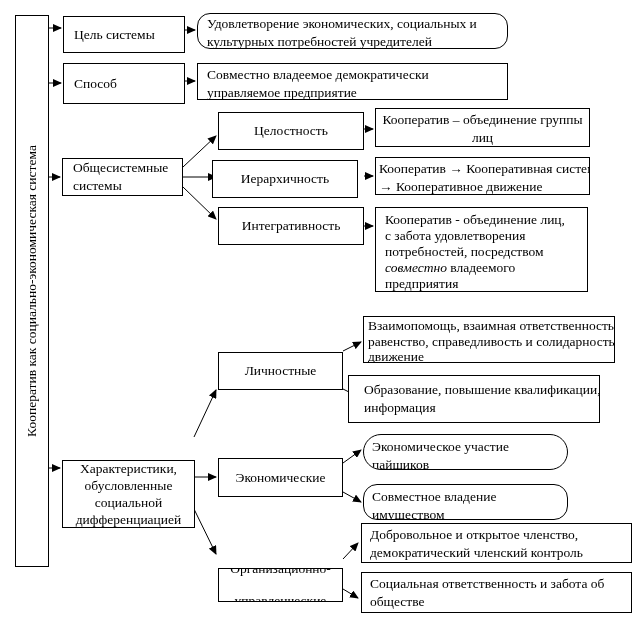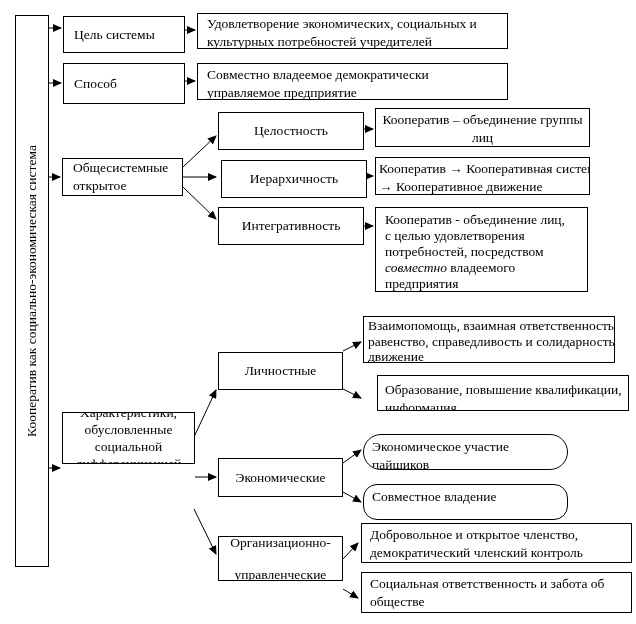--- a/index.html
+++ b/index.html
@@ -45,38 +45,38 @@
     padding-left: 10px;
   }
   
   .dbox { padding: 2px 4px 0 9px; }
 
   #b-root { left: 15px; top: 15px; width: 34px; height: 552px;
             display: flex; align-items: center; justify-content: center; }
   #b-root .vtext { white-space: nowrap; transform: rotate(-90deg); }
 
   #b-goal            { left: 63px;  top: 16px;  width: 122px; height: 37px; }
-  #b-goal-desc       { left: 197px; top: 13px;  width: 311px; height: 36px; padding-top: 1px; }
+  #b-goal-desc       { left: 197px; top: 13px;  width: 311px; height: 36px; padding-top: 1px; border-radius: 13px; }
   #b-method          { left: 63px;  top: 63px;  width: 122px; height: 41px; }
   #b-method-desc     { left: 197px; top: 63px;  width: 311px; height: 37px; }
   #b-sysprops        { left: 62px;  top: 158px; width: 121px; height: 38px; }
   #b-integrity       { left: 218px; top: 112px; width: 146px; height: 38px; }
   #b-integrity-desc  { left: 375px; top: 108px; width: 215px; height: 39px; text-align: center; padding: 2px 4px 0 4px; }
-  #b-hierarchy       { left: 221px; top: 160px; width: 146px; height: 38px; }
+  #b-hierarchy       { left: 212px; top: 160px; width: 146px; height: 38px; }
   #b-hierarchy-desc  { left: 375px; top: 157px; width: 215px; height: 38px; padding: 2px 2px 0 3px; }
   #b-integrativity   { left: 218px; top: 207px; width: 146px; height: 38px; }
   #b-integrativity-desc { left: 375px; top: 207px; width: 213px; height: 85px; padding: 4px 4px 0 9px; line-height: 16px; }
-  #b-characteristics { left: 62px;  top: 412px; width: 133px; height: 52px; line-height: 17px; }
+  #b-characteristics { left: 62px;  top: 460px; width: 133px; height: 68px; line-height: 17px; }
   #b-personal        { left: 218px; top: 352px; width: 125px; height: 38px; }
   #b-pdesc1          { left: 363px; top: 316px; width: 252px; height: 47px; padding: 1px 2px 0 4px; line-height: 15.5px; }
-  #b-pdesc2          { left: 377px; top: 375px; width: 252px; height: 36px; padding: 5px 2px 0 7px; }
+  #b-pdesc2          { left: 348px; top: 375px; width: 252px; height: 48px; padding: 5px 2px 0 15px; }
   #b-economic        { left: 218px; top: 458px; width: 125px; height: 39px; }
   #b-edesc1          { left: 363px; top: 434px; width: 205px; height: 36px; padding: 3px 2px 0 8px; border-radius: 18px; }
   #b-edesc2          { left: 363px; top: 484px; width: 205px; height: 36px; padding: 3px 2px 0 8px; border-radius: 14px; }
-  #b-org             { left: 218px; top: 536px; width: 125px; height: 45px; gap: 14px; }
+  #b-org             { left: 218px; top: 568px; width: 125px; height: 34px; gap: 14px; }
   #b-odesc1          { left: 361px; top: 523px; width: 271px; height: 40px; padding: 2px 2px 0 8px; }
   #b-odesc2          { left: 361px; top: 572px; width: 271px; height: 41px; padding: 2px 2px 0 8px; }
 
   .it { font-style: italic; }
 </style>
 </head>
 <body>
 
 <div class="canvas">
 
@@ -128,21 +128,21 @@
     <div>Способ</div>
   </div>
 
   <div class="box dbox" id="b-method-desc">
     <div>Совместно владеемое демократически</div>
     <div>управляемое предприятие</div>
   </div>
 
   <div class="box lbox" id="b-sysprops">
     <div>Общесистемные</div>
-    <div>открытое</div>
+    <div>системы</div>
   </div>
 
   <div class="box cbox" id="b-integrity">
     <div>Целостность</div>
   </div>
 
   <div class="box" id="b-integrity-desc">
     <div>Кооператив – объединение группы</div>
     <div>лиц</div>
   </div>
@@ -155,21 +155,21 @@
     <div>Кооператив → Кооперативная система</div>
     <div>→ Кооперативное движение</div>
   </div>
 
   <div class="box cbox" id="b-integrativity">
     <div>Интегративность</div>
   </div>
 
   <div class="box" id="b-integrativity-desc">
     <div>Кооператив  - объединение лиц,</div>
-    <div>с целью удовлетворения</div>
+    <div>с забота удовлетворения</div>
     <div>потребностей, посредством</div>
     <div><span class="it">совместно</span><span> владеемого</span></div>
     <div>предприятия</div>
   </div>
 
   <div class="box cbox" id="b-characteristics">
     <div>Характеристики,</div>
     <div>обусловленные</div>
     <div>социальной</div>
     <div>дифференциацией</div>
@@ -194,20 +194,21 @@
     <div>Экономические</div>
   </div>
 
   <div class="box" id="b-edesc1">
     <div>Экономическое участие</div>
     <div>пайщиков</div>
   </div>
 
   <div class="box" id="b-edesc2">
     <div>Совместное владение</div>
+    <div>имуществом</div>
   </div>
 
   <div class="box cbox" id="b-org">
     <div>Организационно-</div>
     <div>управленческие</div>
   </div>
 
   <div class="box" id="b-odesc1">
     <div>Добровольное и открытое членство,</div>
     <div>демократический членский контроль</div>

